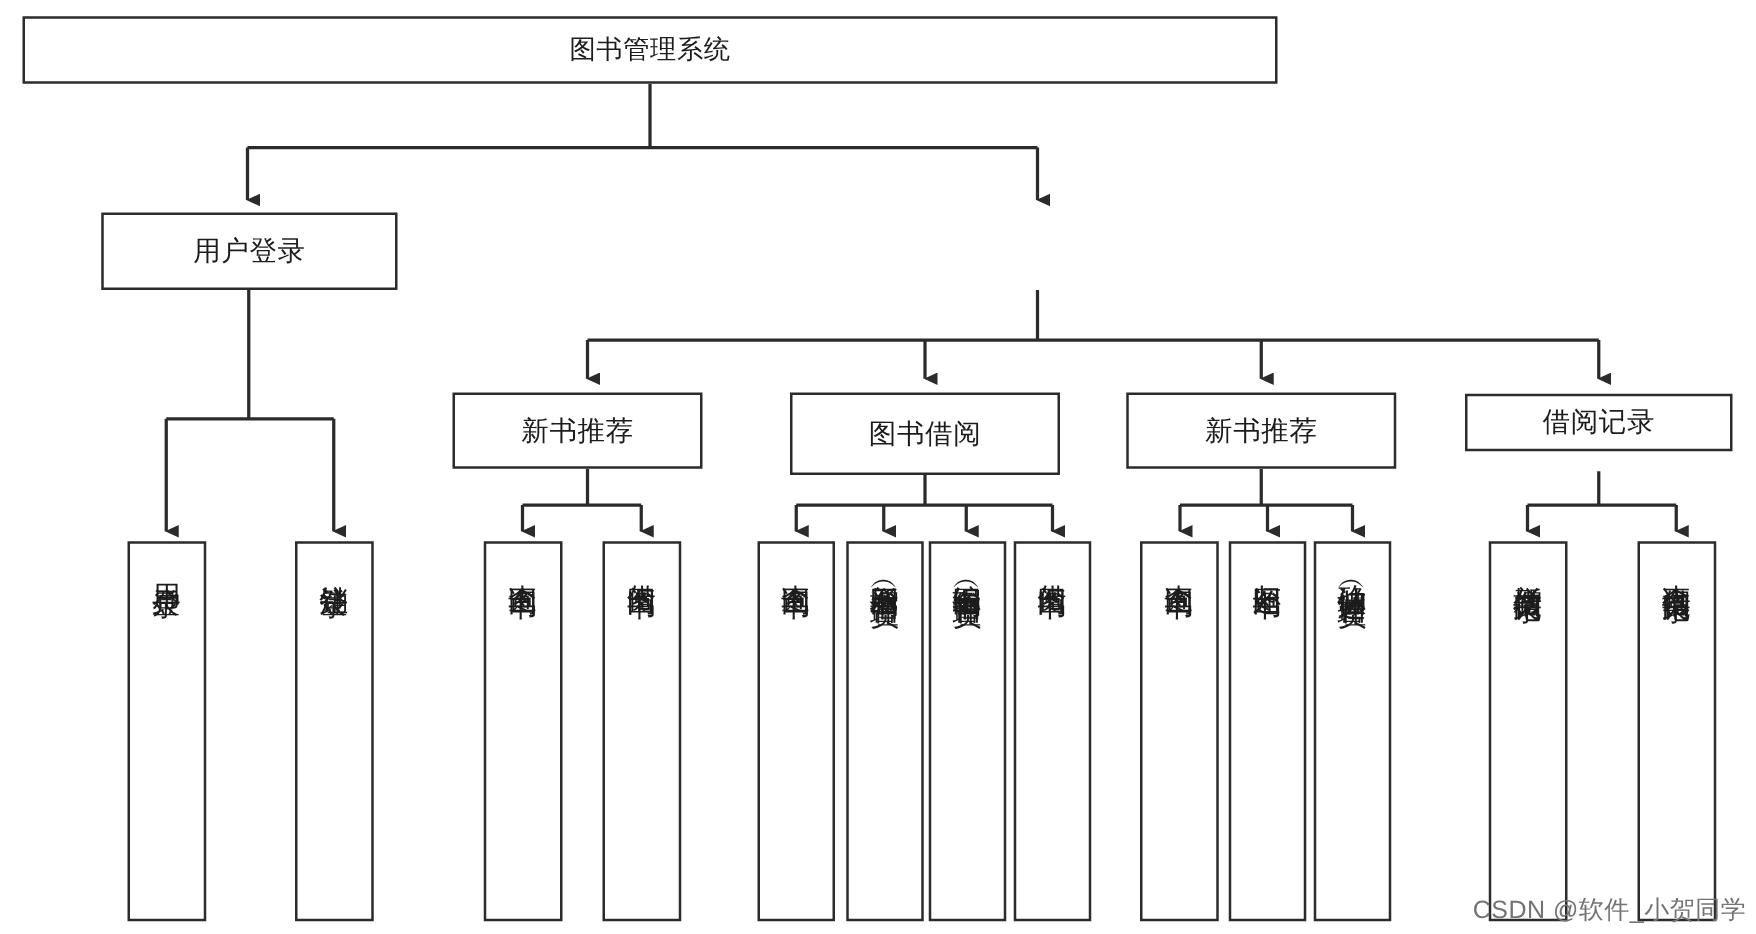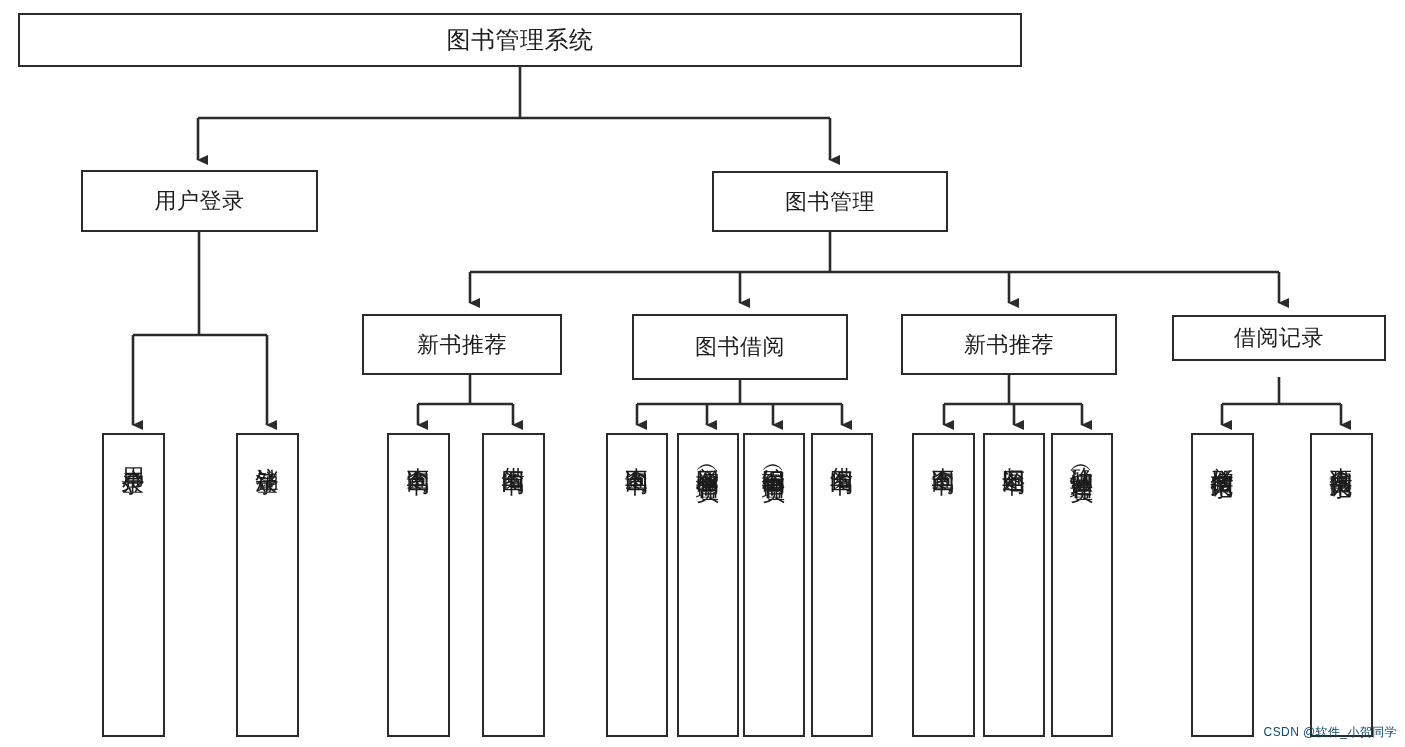--- a/index.html
+++ b/index.html
@@ -52,28 +52,28 @@
     padding-top: 14px;
   }
   .node.vertical .label {
     writing-mode: vertical-rl;
     text-orientation: upright;
     font-size: 23px;
     letter-spacing: 2px;
     line-height: 1.05;
   }
   .node.root .label {
-    font-size: 24px;
+    font-size: 21px;
   }
   .watermark {
     position: absolute;
     right: 8px;
     bottom: 6px;
-    font-size: 12px;
-    color: #0c4a6e;
+    font-size: 20px;
+    color: #737373;
     letter-spacing: 0.4px;
     white-space: nowrap;
     user-select: none;
   }
 </style>
 </head>
 <body>
 
 <div id="diagram-root">
 
@@ -127,23 +127,20 @@
     </g>
   </svg>
 
   <div class="node horizontal root" style="left:18px; top:13px; width:1004px; height:54px;">
     <span class="label">图书管理系统</span>
   </div>
 
   <div class="node horizontal" style="left:81px; top:170px; width:237px; height:62px;">
     <span class="label">用户登录</span>
   </div>
-  <div class="node horizontal" style="left:712px; top:171px; width:236px; height:61px;">
-    <span class="label">图书管理</span>
-  </div>
 
   <div class="node horizontal" style="left:362px; top:314px; width:200px; height:61px;">
     <span class="label">新书推荐</span>
   </div>
   <div class="node horizontal" style="left:632px; top:314px; width:216px; height:66px;">
     <span class="label">图书借阅</span>
   </div>
   <div class="node horizontal" style="left:901px; top:314px; width:216px; height:61px;">
     <span class="label">新书推荐</span>
   </div>

